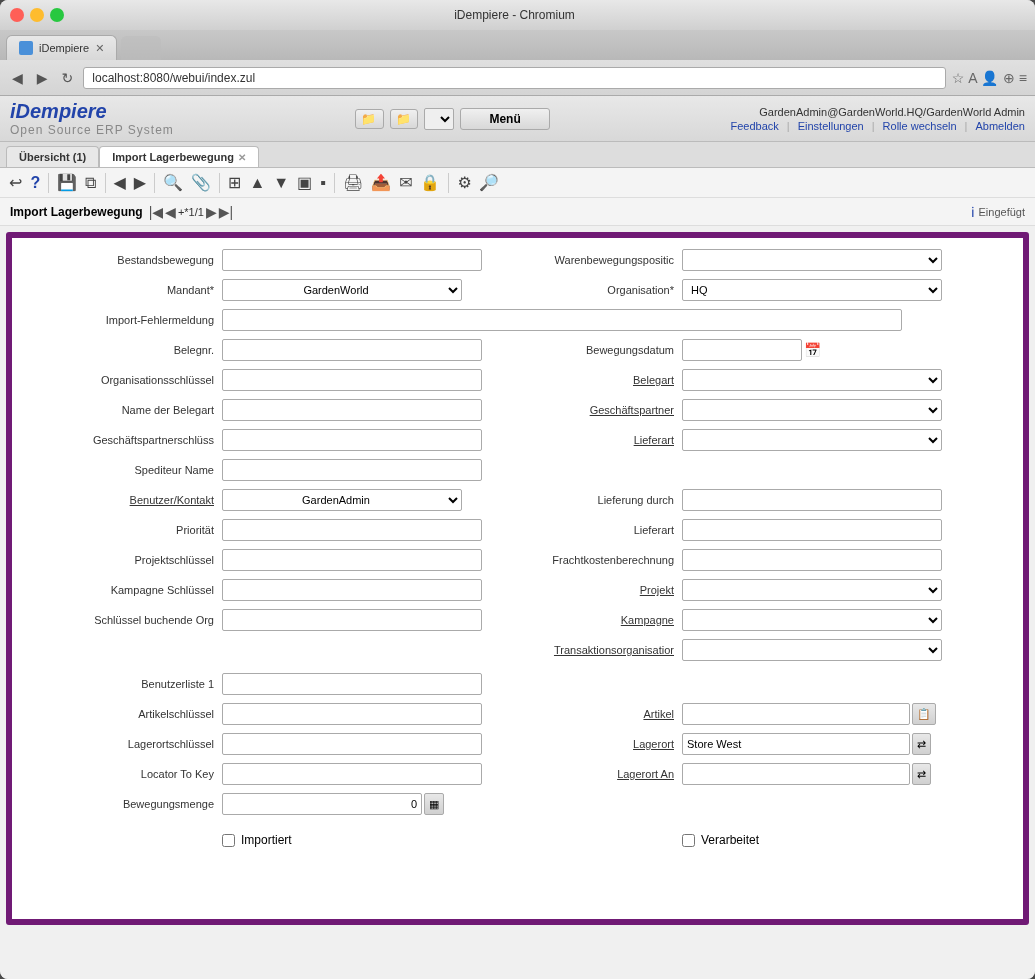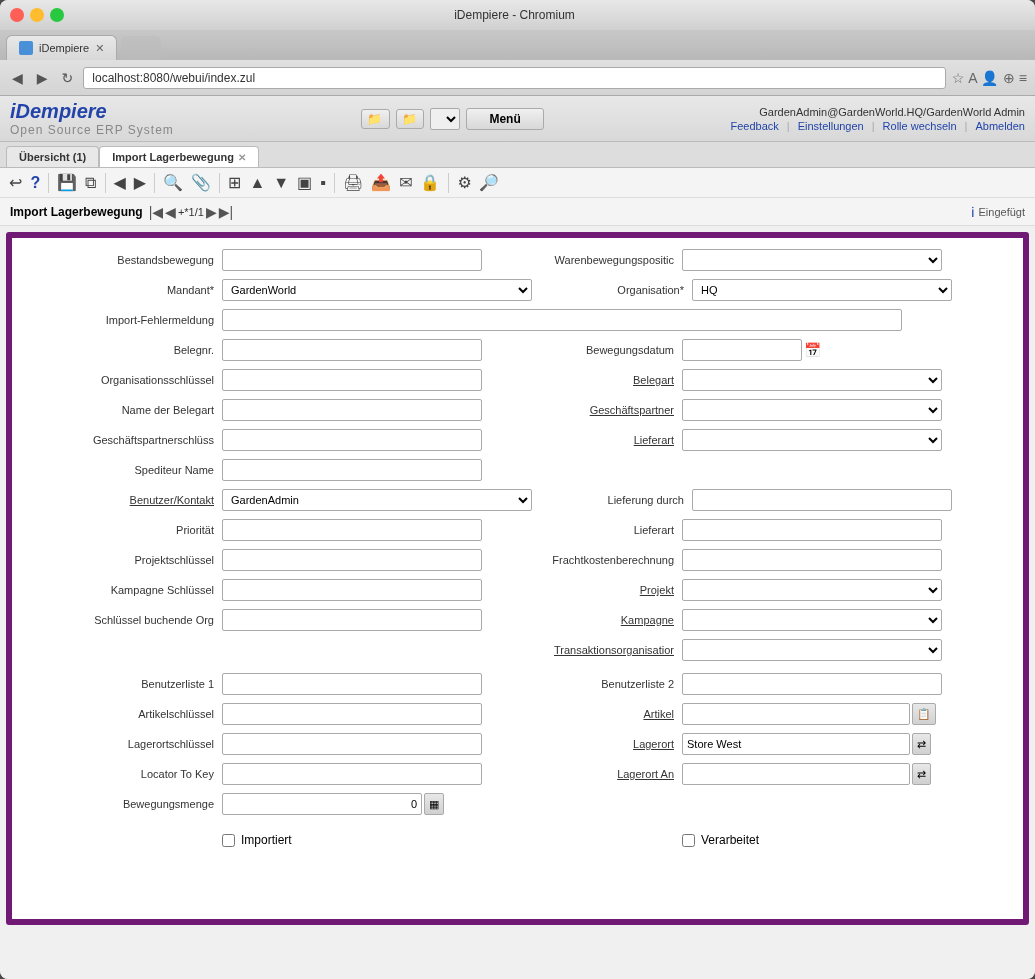--- a/index.html
+++ b/index.html
@@ -32,21 +32,21 @@
     
     .app-header { background: linear-gradient(to bottom, #e8e8e8, #d8d8d8); border-bottom: 1px solid #bbb; padding: 4px 10px; display: flex; align-items: center; justify-content: space-between; }
     .app-logo { display: flex; align-items: center; gap: 4px; }
     .header-right { text-align: right; }
     .header-user { font-size: 11px; color: #333; }
     .header-links { display: flex; gap: 8px; font-size: 11px; color: #2244aa; margin-top: 2px; }
     .header-link { color: #2244aa; cursor: pointer; text-decoration: none; }
     .header-sep { color: #aaa; }
     .header-center { display: flex; align-items: center; gap: 6px; }
     .folder-btn { background: linear-gradient(to bottom, #f0f0f0, #d8d8d8); border: 1px solid #aaa; border-radius: 3px; padding: 2px 6px; font-size: 12px; cursor: pointer; }
-    .menu-btn { background: linear-gradient(to bottom, #f0f0f0, #d8d8d8); border: 1px solid #aaa; border-radius: 3px; padding: 3px 22px; font-size: 12px; cursor: pointer; font-weight: bold; }
+    .menu-btn { background: linear-gradient(to bottom, #f0f0f0, #d8d8d8); border: 1px solid #aaa; border-radius: 3px; padding: 3px 28px; font-size: 12px; cursor: pointer; font-weight: bold; }
 
     
     .tab-bar { background: #ddd; border-bottom: 1px solid #bbb; display: flex; align-items: flex-end; padding: 4px 6px 0; }
     .app-tab { padding: 4px 12px; font-size: 11px; cursor: pointer; border-radius: 4px 4px 0 0; border: 1px solid #bbb; border-bottom: none; background: #e8e8e8; color: #333; display: flex; align-items: center; gap: 4px; font-weight: bold; }
     .app-tab.active { background: white; font-weight: bold; }
     .tab-close { color: #999; font-size: 10px; cursor: pointer; }
 
     
     .toolbar { background: #f4f4f4; border-bottom: 1px solid #ddd; padding: 3px 6px; display: flex; align-items: center; gap: 2px; }
     .tb-btn { background: none; border: none; cursor: pointer; padding: 2px 3px; border-radius: 2px; font-size: 16px; color: #444; }
@@ -64,21 +64,21 @@
     
     .form-area { background: white; margin: 6px; border: 6px solid #701a75; border-radius: 3px; padding: 10px; overflow-y: auto; height: calc(979px - 96px - 30px - 30px - 40px - 36px - 30px - 24px); }
 
     .form-row { display: flex; align-items: center; margin-bottom: 6px; min-height: 24px; }
     .form-label { text-align: right; padding-right: 8px; color: #333; font-size: 11px; min-width: 200px; }
     .form-label.underline { text-decoration: underline; cursor: pointer; }
     .form-input { border: 1px solid #aaa; border-radius: 2px; padding: 2px 4px; font-size: 11px; height: 22px; background: white; }
     .form-input.wide { width: 260px; }
     .form-input.medium { width: 180px; }
     .form-select { border: 1px solid #aaa; border-radius: 2px; padding: 2px 4px; font-size: 11px; height: 22px; background: white; }
-    .form-select.wide { width: 310px; }
+    .form-select.wide { width: 240px; text-align: center; }
     .form-select.medium { width: 260px; }
 
     .two-col { display: flex; width: 100%; }
     .col-left { flex: 0 0 500px; }
     .col-right { flex: 1; }
 
     .input-with-btn { display: flex; align-items: center; gap: 2px; }
     .input-btn { background: linear-gradient(to bottom, #e8e8e8, #d0d0d0); border: 1px solid #aaa; border-radius: 2px; padding: 1px 4px; font-size: 11px; cursor: pointer; height: 22px; }
 
     .date-input-wrap { display: flex; align-items: center; gap: 2px; }
@@ -424,26 +424,20 @@
         </div>
       </div>
 
       <div class="two-col">
         <div class="col-left">
           <div class="form-row">
             <span class="form-label">Benutzerliste 1</span>
             <input class="form-input wide" style="">
           </div>
         </div>
-        <div class="col-right">
-          <div class="form-row">
-            <span class="form-label" style="min-width:160px;">Benutzerliste 2</span>
-            <input class="form-input medium" style="width: 260px;">
-          </div>
-        </div>
       </div>
 
       <div class="two-col">
         <div class="col-left">
           <div class="form-row">
             <span class="form-label">Artikelschlüssel</span>
             <input class="form-input wide" style="">
           </div>
         </div>
         <div class="col-right">

